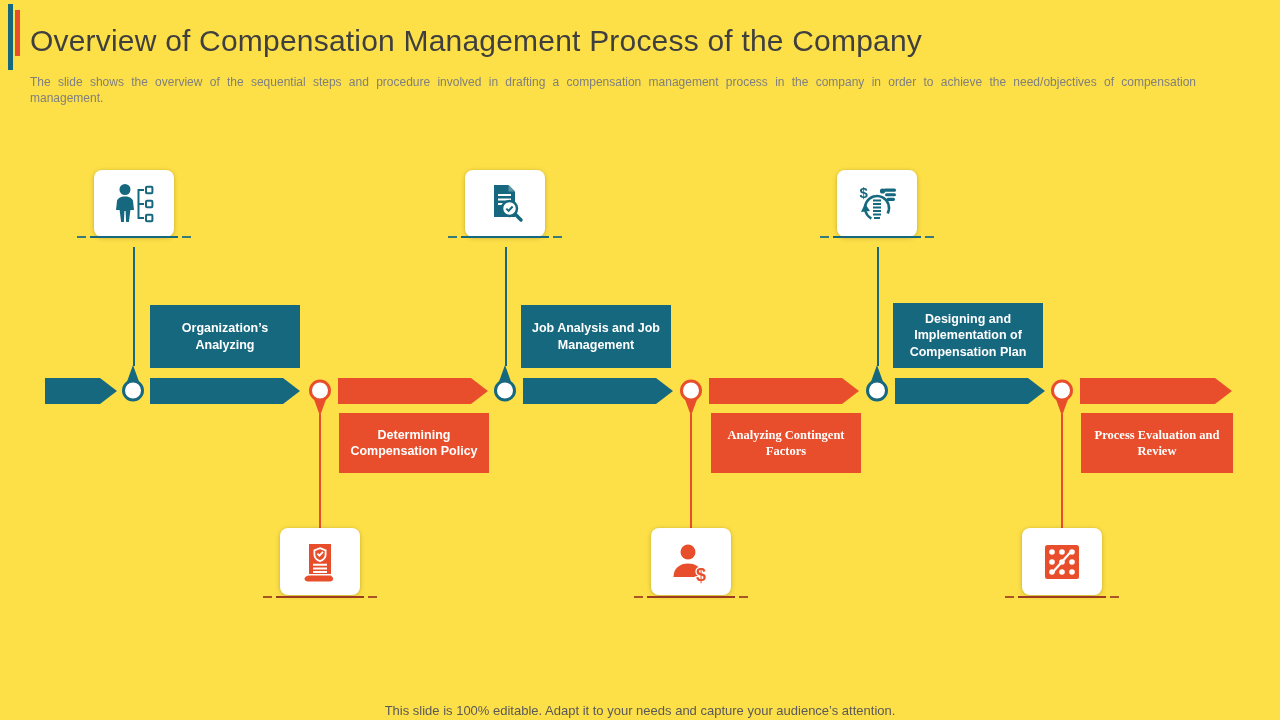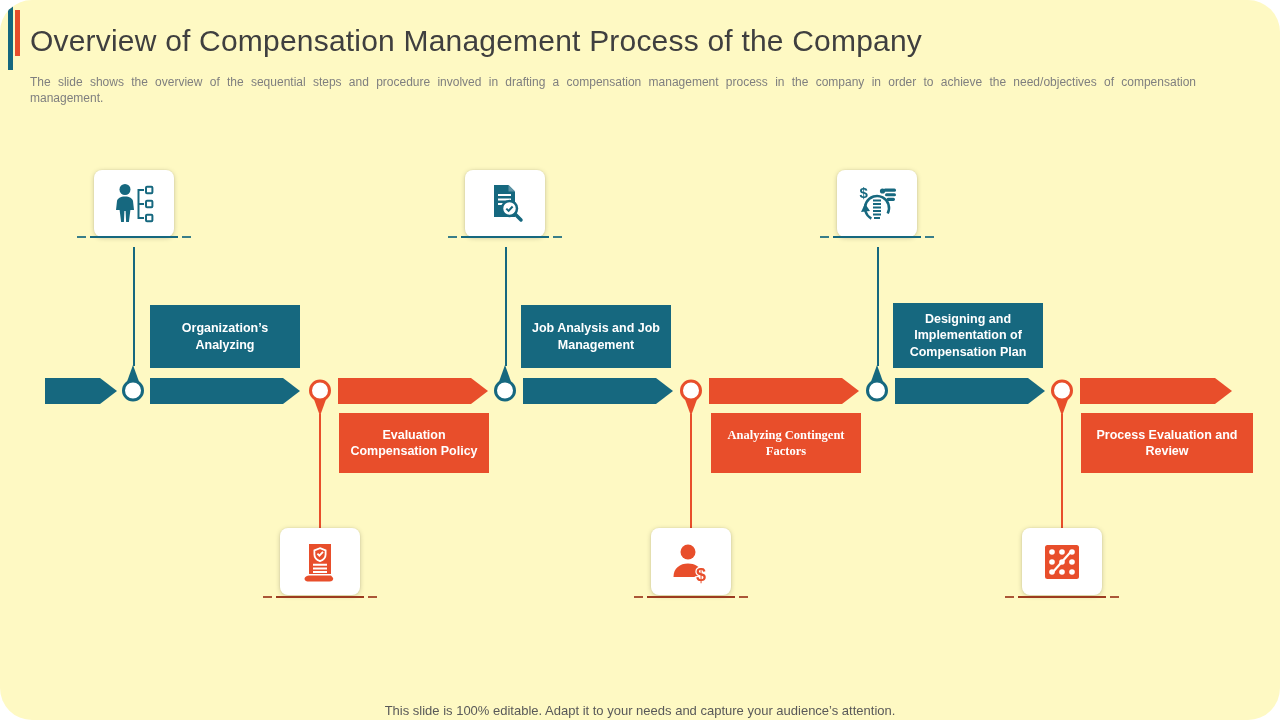--- a/index.html
+++ b/index.html
@@ -1,17 +1,17 @@
 <!DOCTYPE html>
 <html><head>
 <meta charset="utf-8">
 <style>
   html,body { margin:0; padding:0; }
   body { font-family:"Liberation Sans", sans-serif; background:#ffffff; }
-  .slide { position:relative; width:1280px; height:720px; background:#fef9c3; overflow:hidden;border-radius:32px; }
+  .slide { position:relative; width:1280px; height:720px; background:#fde047; overflow:hidden; }
 
   
   .accent-bar { position:absolute; }
   .bar-teal   { left:8px;  top:4px;  width:5px; height:66px; background:#16687F; }
   .bar-orange { left:15px; top:10px; width:5px; height:46px; background:#E84E2B; }
   .title { position:absolute; left:30px; top:24px; font-size:30px; color:#3F3F3F; letter-spacing:0.2px; white-space:nowrap; }
   .subtitle { position:absolute; left:30px; top:74px; width:1166px; font-size:12px; line-height:1.35;
               color:#7F7F7F; text-align:justify; word-spacing:2px; }
 
   
@@ -97,32 +97,32 @@
   <div class="connector teal" style="left:505px; top:247px; height:119px;"></div>
   <div class="connector teal" style="left:877px; top:247px; height:119px;"></div>
   <div class="connector orange" style="left:319px; top:414px; height:114px;"></div>
   <div class="connector orange" style="left:690px; top:414px; height:114px;"></div>
   <div class="connector orange" style="left:1061px;top:414px; height:114px;"></div>
 
   <div class="label-box teal above" style="left:150px;">
       <span>Organization’s Analyzing</span>
     </div>
   <div class="label-box orange below" style="left:339px;">
-      <span>Evaluation Compensation Policy</span>
+      <span>Determining Compensation Policy</span>
     </div>
   <div class="label-box teal above" style="left:521px;">
       <span>Job Analysis  and Job Management</span>
     </div>
   <div class="label-box orange below" style="left:711px;font-family:Liberation Serif, serif;">
       <span>Analyzing Contingent Factors</span>
     </div>
   <div class="label-box teal above" style="left:893px;">
       <span>Designing and Implementation of Compensation Plan</span>
     </div>
-  <div class="label-box orange below" style="left:1081px; width:172px;">
+  <div class="label-box orange below" style="left:1081px; width:152px;font-family:Liberation Serif, serif;">
       <span>Process Evaluation and Review</span>
     </div>
 
   <div class="icon-card" style="left:94px; top:170px;">
     <svg width="48" height="48" viewBox="0 0 48 48">
       <circle cx="15" cy="9.5" r="5.5" fill="#16687F"></circle>
       <path d="M15 16.5 c-4.5 0-7.5 2-8 4.5 L6 30 h3.6 l1.5 12 h2.8 l0.5-11 h1.2 l0.5 11 h2.8 l1.5-12 H24 l-1-9 c-0.5-2.5-3.5-4.5-8-4.5 z" fill="#16687F"></path>
       <g fill="none" stroke="#16687F" stroke-width="2">
         <path d="M34 10 h-5.5 v28 h5.5 M28.5 24 h5.5"></path>
         <rect x="36" y="6.8" width="6.4" height="6.4" rx="1"></rect>

